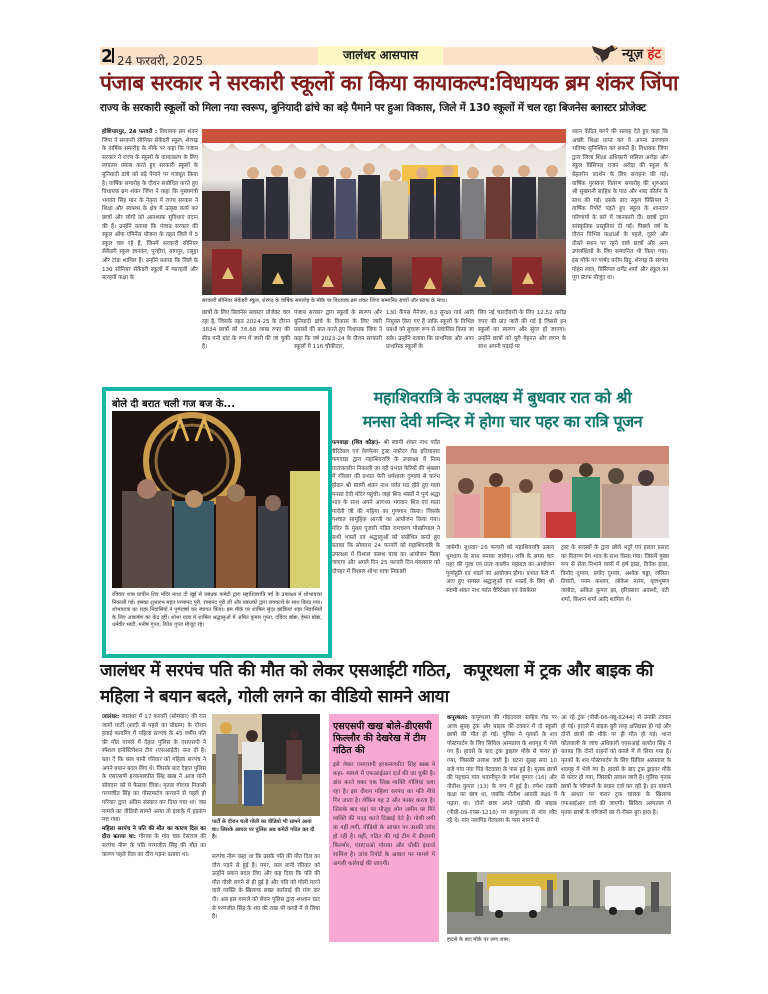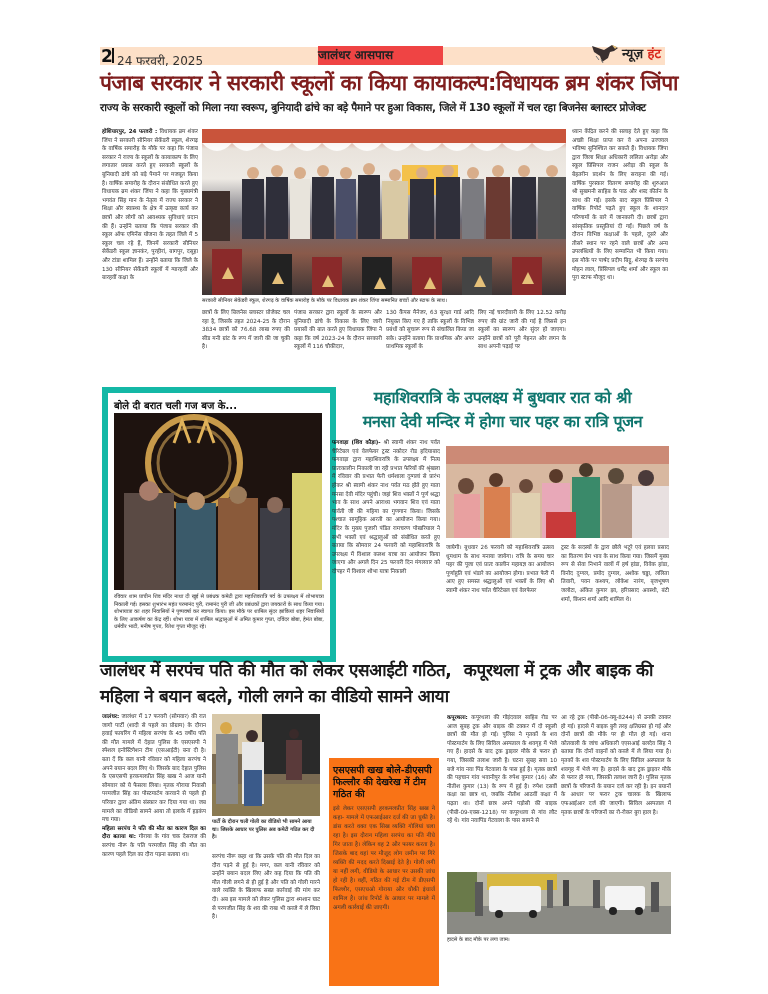--- a/index.html
+++ b/index.html
@@ -2,35 +2,35 @@
 <html><head>
 <meta charset="utf-8">
 <style>
   html,body{margin:0;padding:0;background:#fff;}
   body{width:768px;height:994px;position:relative;overflow:hidden;font-family:"DejaVu Sans",sans-serif;color:#222;}
   .abs{position:absolute;}
   .hdr-band{left:100px;top:47px;width:565px;height:18px;background:#fde0c8;}
   .pgno{left:101px;top:46px;font:bold 17px "DejaVu Sans",sans-serif;color:#111;}
   .pgbar{left:112px;top:48px;width:2px;height:15px;background:#111;}
   .date{left:117px;top:52px;font-size:12px;color:#333;}
-  .section{left:318px;top:46px;width:125px;height:19px;background:#ef4444;font:bold 12px "DejaVu Sans",sans-serif;color:#222;line-height:19px;}
+  .section{left:318px;top:46px;width:125px;height:19px;background:#fef9c3;text-align:center;font:bold 12px "DejaVu Sans",sans-serif;color:#222;line-height:19px;}
   .logo{left:590px;top:40px;width:80px;height:26px;display:flex;align-items:center;}
   .logo-bird{width:30px;height:22px;}
   .logo-txt{font:bold 13px "DejaVu Sans",sans-serif;color:#222;margin-left:2px;}
   .logo-txt .red{color:#d9261c;}
   .h1{left:100px;top:68px;width:570px;font:bold 21px "DejaVu Sans",sans-serif;color:#7f1d1d;white-space:nowrap;letter-spacing:-0.4px;}
   .h2{left:100px;top:100px;width:570px;font:bold 10.5px "DejaVu Sans",sans-serif;color:#222;white-space:nowrap;letter-spacing:-0.3px;}
   .col{font-size:5.6px;line-height:8.6px;color:#333;text-align:justify;overflow:hidden;}
   .col b{color:#111;}
   .photo{overflow:hidden;}
   .caption{font-size:5.2px;line-height:7.6px;color:#333;overflow:hidden;}
   .h3{font:bold 16px "DejaVu Sans",sans-serif;color:#0f766e;line-height:24px;text-align:center;letter-spacing:-0.3px;}
   .h4{font:bold 17px "DejaVu Sans",sans-serif;color:#1a1a1a;line-height:26px;letter-spacing:-0.3px;white-space:nowrap;}
-  .boxed{border:6px solid #14b8a6;}
-  .sidebox{background:#f97316;margin-top:44px;}
+  .boxed{border:4px solid #14b8a6;}
+  .sidebox{background:#f9a8d4;}
   .sidebox .stitle{font:bold 9.5px "DejaVu Sans",sans-serif;line-height:12px;color:#111;}
 </style>
 </head>
 <body>
 
 <div class="abs hdr-band"></div>
 <div class="abs pgno">2</div>
 <div class="abs pgbar"></div>
 <div class="abs date">24 फरवरी, 2025</div>
 <div class="abs section">जालंधर आसपास</div>

